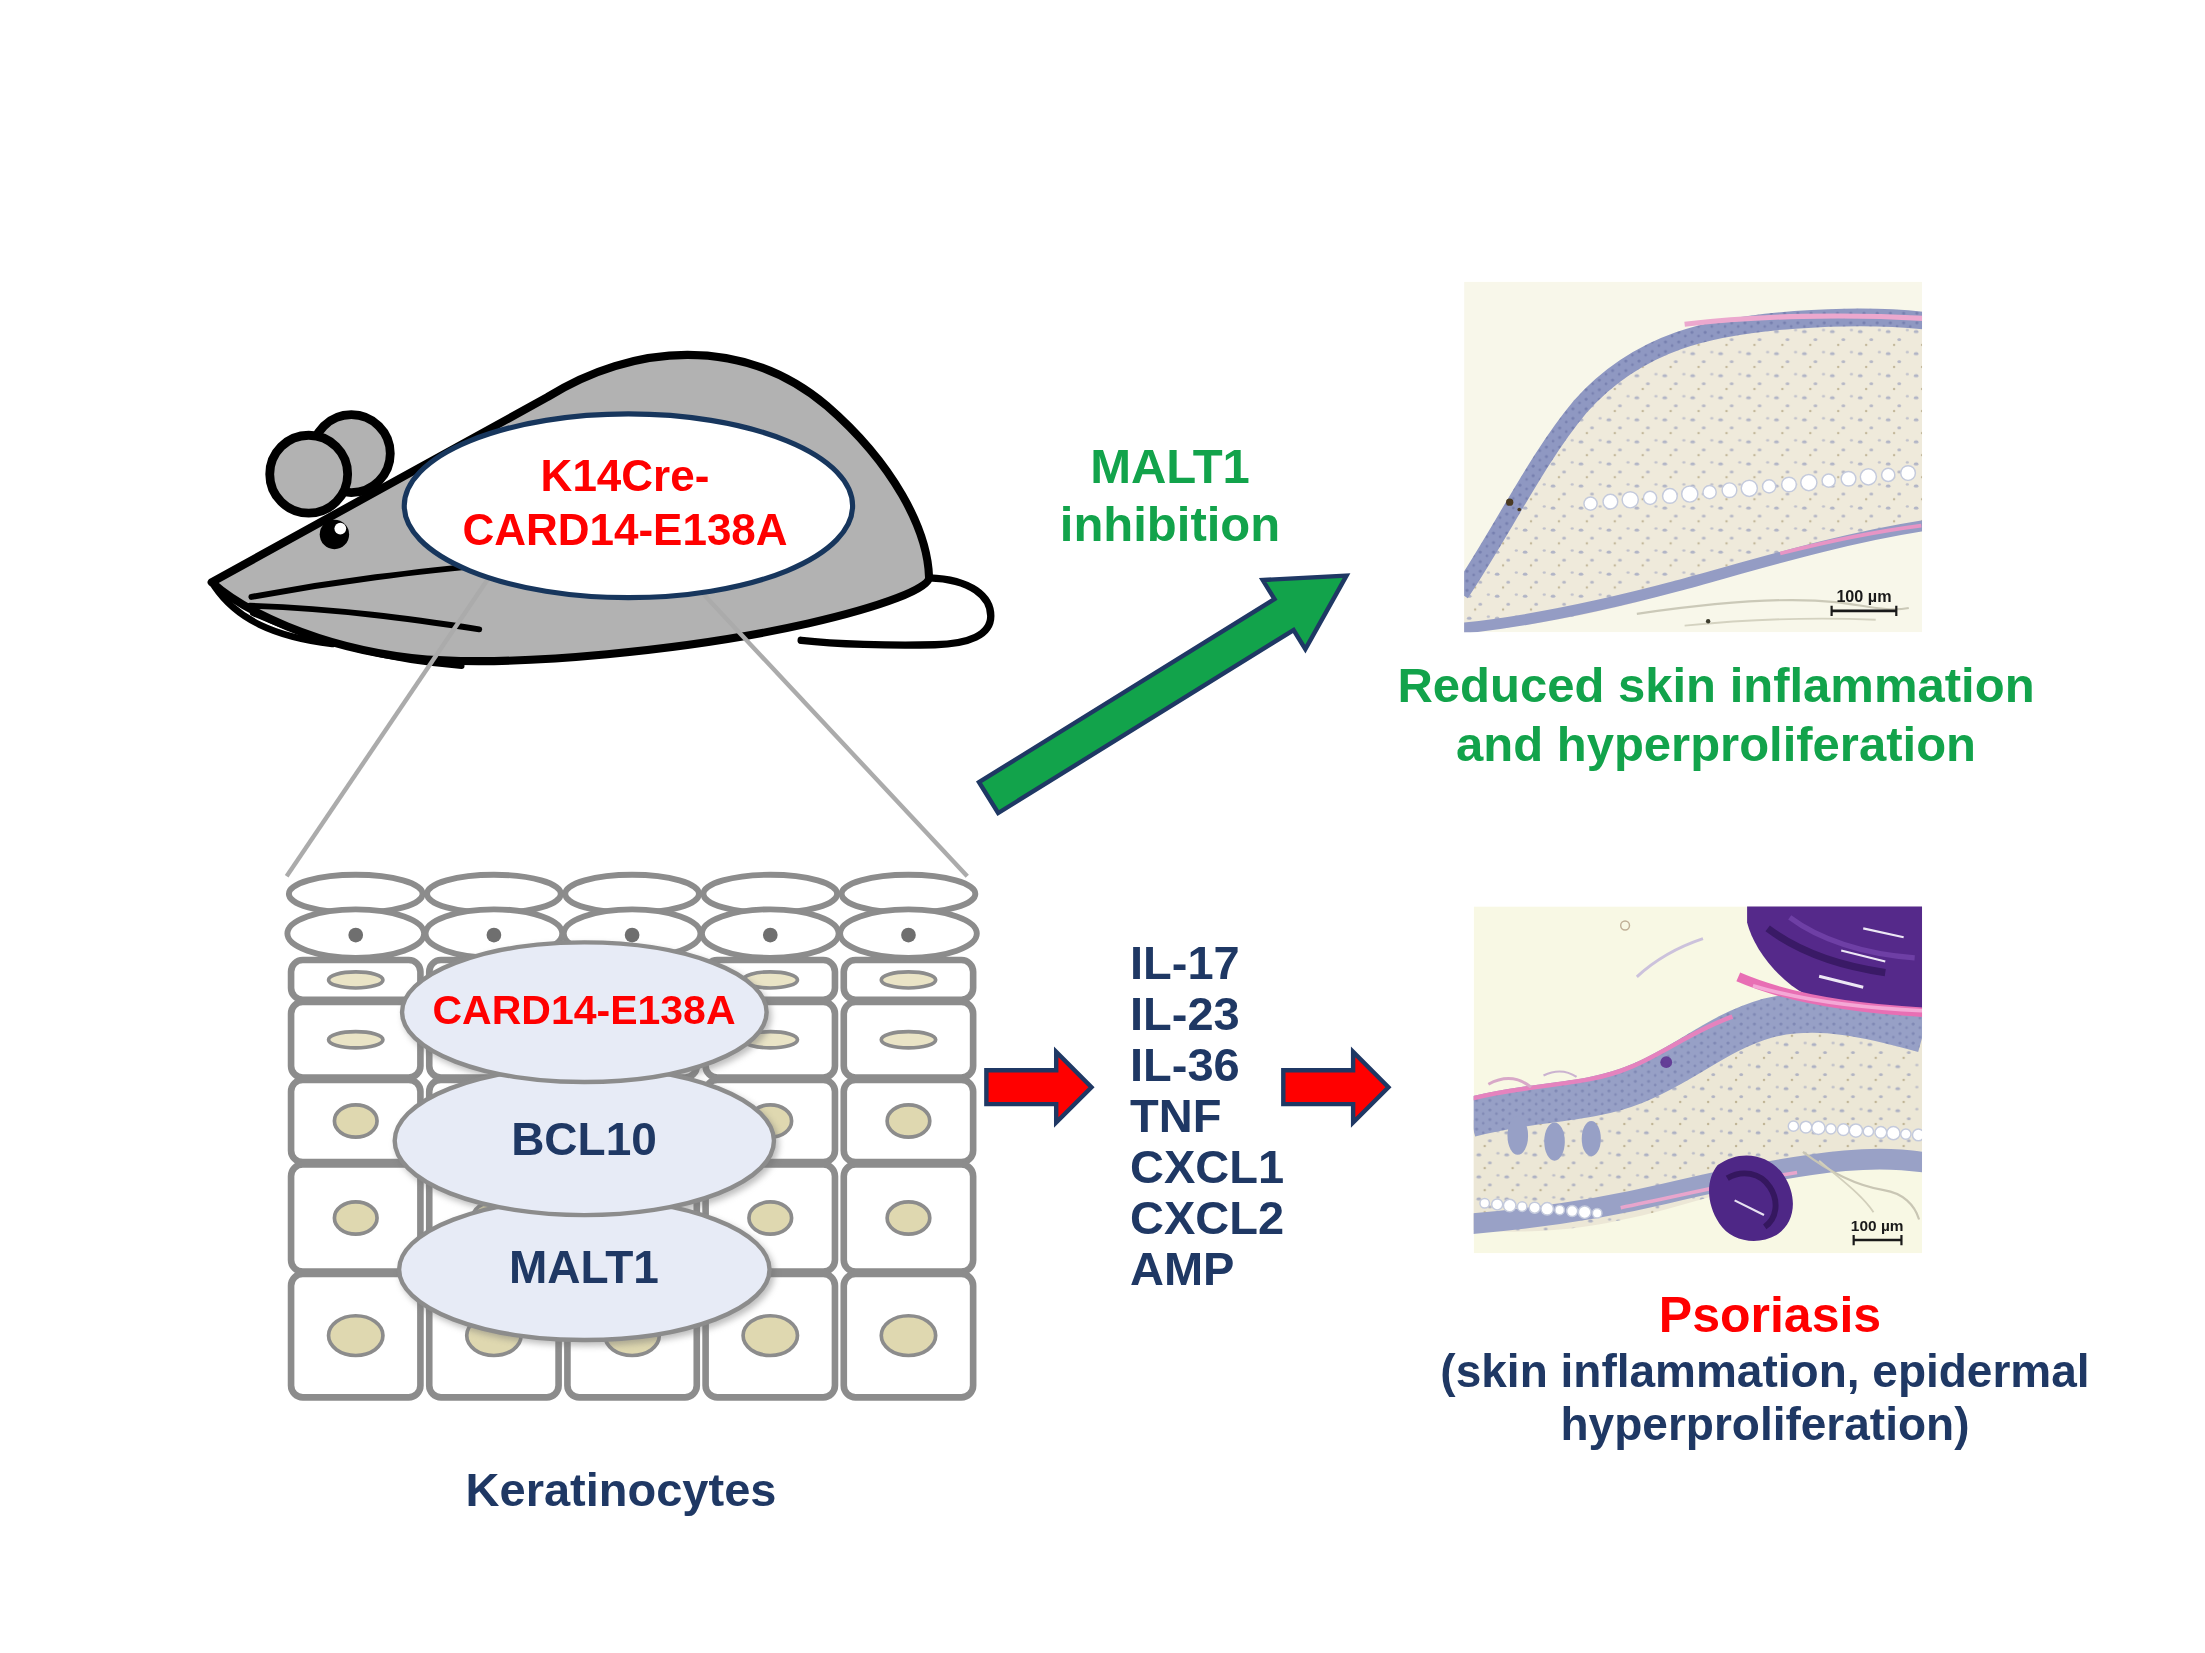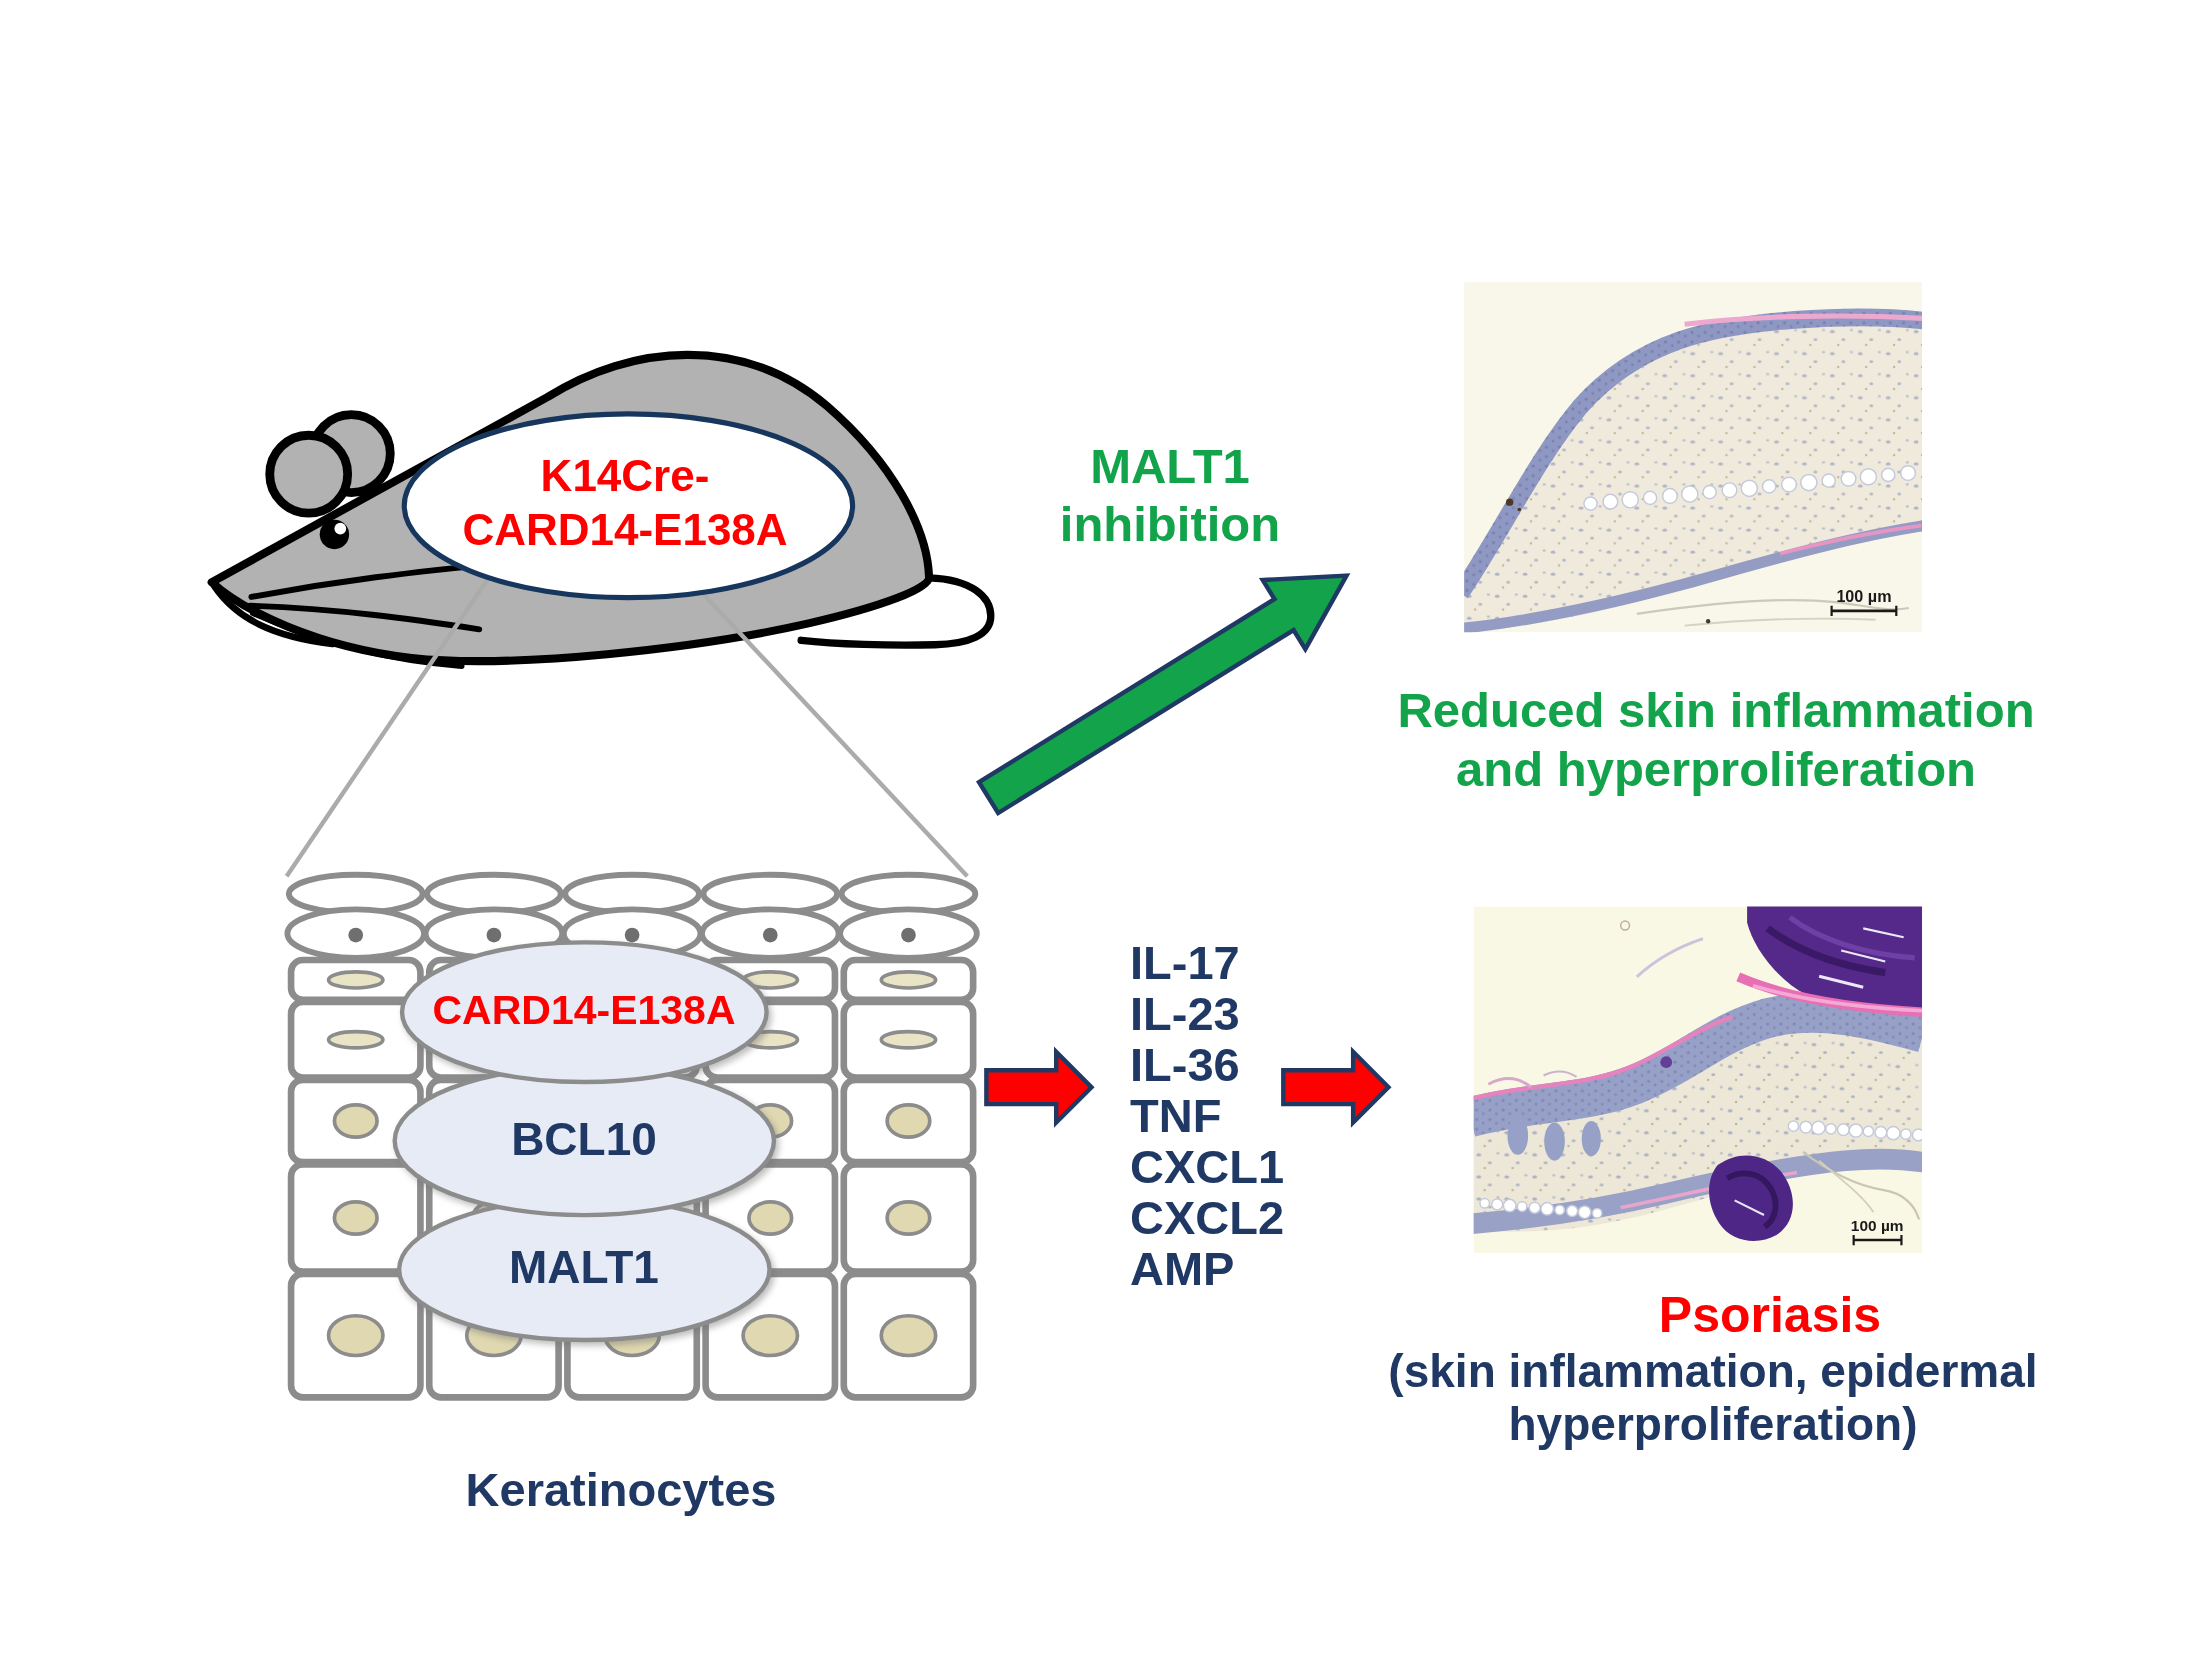--- a/index.html
+++ b/index.html
@@ -10,24 +10,24 @@
   .center-lbl{position:absolute;transform:translate(-50%,-50%);text-align:center;white-space:nowrap;}
   .red-text{color:var(--red,#FF0000);text-align:center;}
   .navy-text{color:var(--navy,#1F3864);}
   .green-text{color:var(--green,#12A34B);}
   #mouse-label{left:625px;top:503px;font-size:44px;line-height:54px;}
   #card14-complex-label{left:584px;top:1010px;font-size:41px;}
   #bcl10-label{left:584px;top:1139px;font-size:46px;}
   #malt1-label{left:584px;top:1267px;font-size:46px;}
   #keratinocytes-caption{left:621px;top:1489px;font-size:47px;}
   #malt1-inhibition-label{left:1170px;top:495px;font-size:49px;line-height:58px;}
-  #reduced-caption{left:1716px;top:740px;font-size:49px;line-height:59px;}
+  #reduced-caption{left:1716px;top:715px;font-size:49px;line-height:59px;}
   #cytokine-list{position:absolute;left:1130px;top:937px;font-size:47px;line-height:51px;white-space:nowrap;}
   #psoriasis-title{left:1770px;top:1315px;font-size:50px;}
-  #psoriasis-detail{left:1713px;top:1398px;font-size:46px;line-height:53px;}
+  #psoriasis-detail{left:1765px;top:1398px;font-size:46px;line-height:53px;}
   svg text{font-family:"Liberation Sans", sans-serif;font-weight:bold;}
 </style>
 </head>
 <body>
 
 <div id="canvas">
 
 <svg width="2205" height="1654" viewBox="0 0 3000 2250" style="position:absolute;left:0;top:0">
   <defs>
     <pattern id="histoDots" width="38" height="30" patternUnits="userSpaceOnUse">

